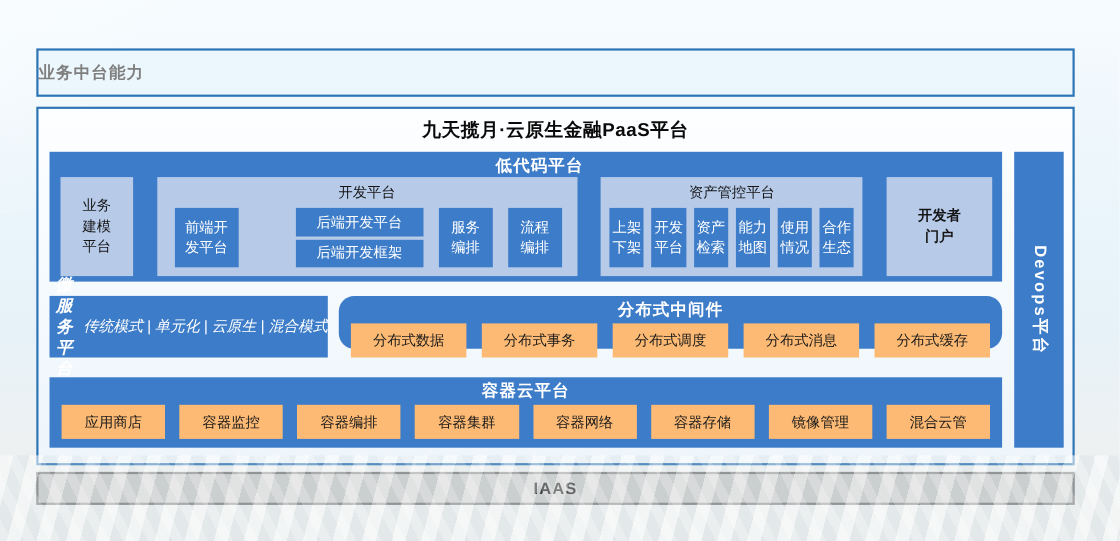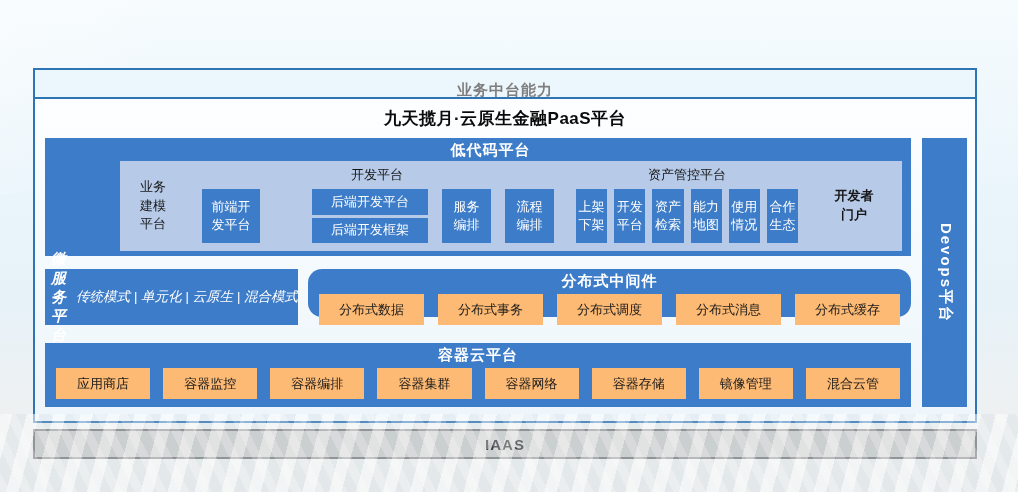--- a/index.html
+++ b/index.html
@@ -21,21 +21,21 @@
     content:""; position:absolute; left:0; right:0; bottom:0; height:78px; pointer-events:none;
     background:
       repeating-linear-gradient(105deg, rgba(255,255,255,.55) 0 12px, rgba(202,213,219,.20) 12px 26px),
       repeating-linear-gradient(63deg, rgba(255,255,255,.40) 0 9px, rgba(208,218,224,.16) 9px 20px);
     opacity:.75;
   }
 
   .top-banner{
     position:absolute; left:33px; top:44px; width:944px; height:44px;
     border:2px solid #2e75b6; background:#ecf7fd;
-    display:flex; align-items:center; justify-content:center;margin-top:24px;
+    display:flex; align-items:center; justify-content:flex-start;
   }
   .top-banner span{ font-size:15px; font-weight:bold; color:#7f7f7f; letter-spacing:1px; }
 
   .main-box{
     position:absolute; left:33px; top:97px; width:944px; height:326px;
     border:2px solid #2e75b6;
     background:linear-gradient(180deg,#fdfeff 0%,#f3f9fd 60%,#eef6fb 100%);
   }
   .main-title{
     position:absolute; left:0; top:8px; width:100%; text-align:center;
@@ -43,21 +43,21 @@
   }
 
   .band{ position:absolute; background:#3d7cc8; }
   .band-title{ text-align:center; font-size:15px; font-weight:bold; color:#ffffff; letter-spacing:1px; }
 
   
   .band.lowcode{ left:10px; top:39px; width:866px; height:118px; }
   .band.lowcode .band-title{ padding-top:3px;padding-left:25px; }
   .lowcode-content{
     position:absolute; left:10px; right:9px; top:23px; bottom:5px;
-    display:flex; justify-content:flex-end; align-items:stretch;
+    display:flex; justify-content:space-between; align-items:stretch;
   }
   .light-block{
     background:#b7cbe9; color:#161616; font-size:13px; line-height:1.45;
     display:flex; align-items:center; justify-content:center; text-align:center;
   }
   .light-block .w2{ display:inline-block; width:2.3em; }
   .light-block .w3, .w3{ display:inline-block; width:3.3em; }
   .blk-bm{ width:66px; }
   .blk-portal{ width:96px;font-weight:bold; }
 

